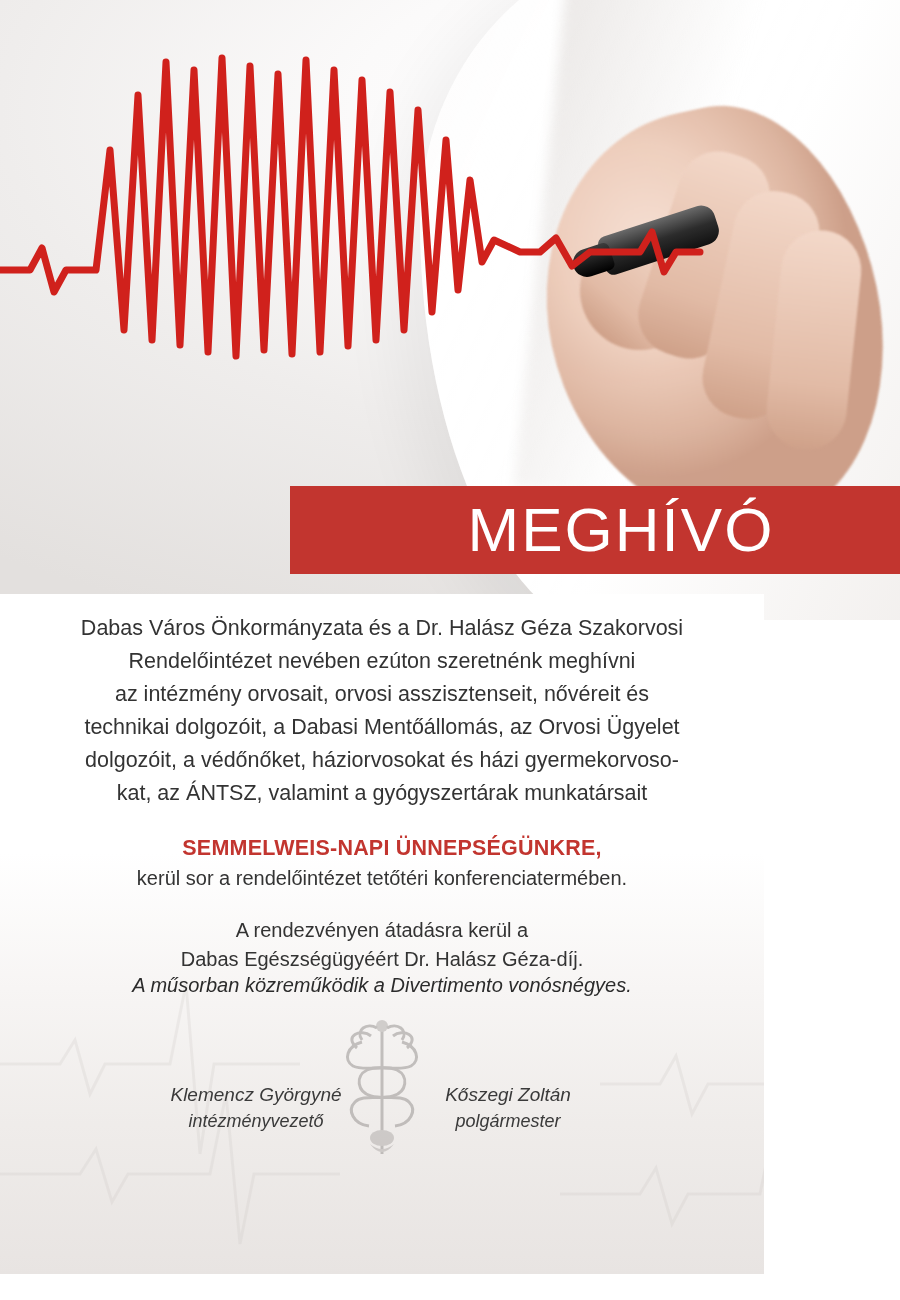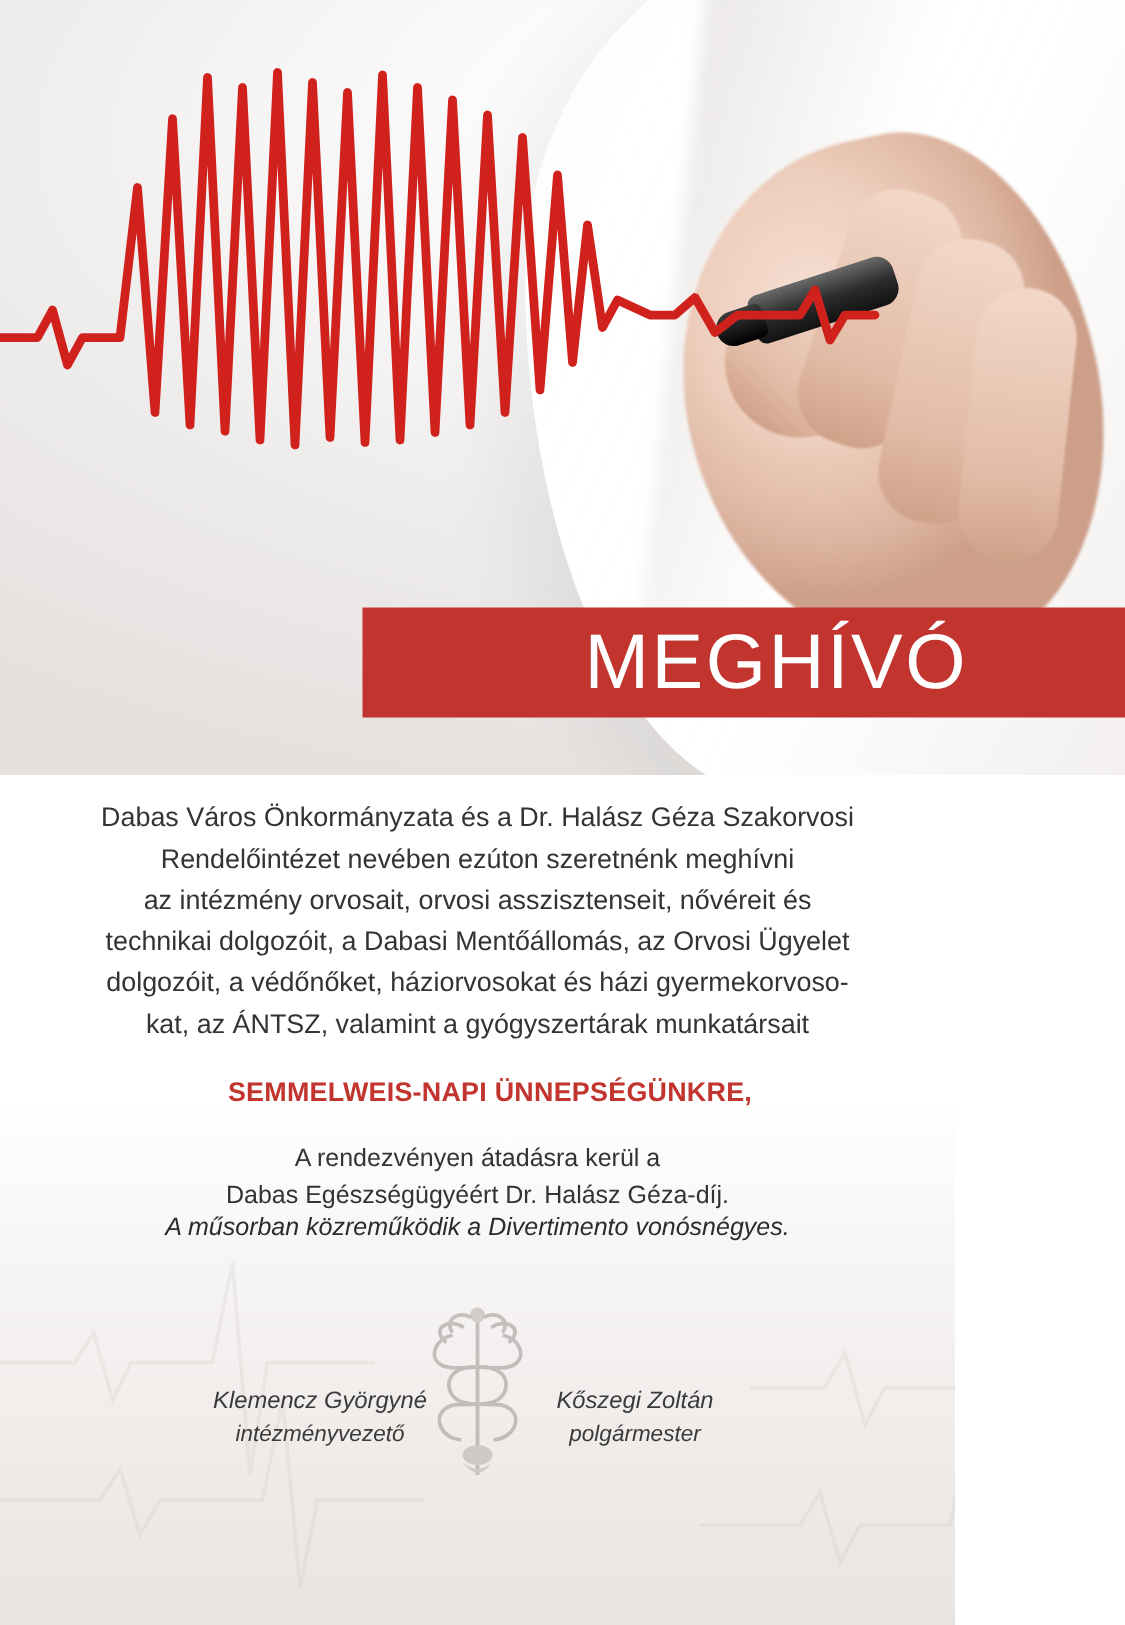--- a/index.html
+++ b/index.html
@@ -129,21 +129,21 @@
     letter-spacing: 2px;
     font-weight: 400;
     line-height: 1;
     padding-left: 12px;
   }
 
   
   .body-area {
     position: absolute;
     left: 0;
-    top: 620px;
+    top: 594px;
     width: 764px;
     height: 680px;
     background:
       linear-gradient(180deg, #ffffff 0%, #ffffff 38%, #f7f5f4 58%, #efecea 78%, #e8e4e2 100%);
     overflow: hidden;
   }
   .bg-ekg {
     position: absolute;
     left: 0;
     bottom: 0;
@@ -281,20 +281,21 @@
         <div>Rendelőintézet nevében ezúton szeretnénk meghívni</div>
         <div>az intézmény orvosait, orvosi asszisztenseit, nővéreit és</div>
         <div>technikai dolgozóit, a Dabasi Mentőállomás, az Orvosi Ügyelet</div>
         <div>dolgozóit, a védőnőket, háziorvosokat és házi gyermekorvoso-</div>
         <div>kat, az ÁNTSZ, valamint a gyógyszertárak munkatársait</div>
       </div>
 
       <div class="highlight">SEMMELWEIS-NAPI ÜNNEPSÉGÜNKRE,</div>
 
 
+      <div class="where">kerül sor a rendelőintézet tetőtéri konferenciatermében.</div>
 
       <div class="award">
         <div>A rendezvényen átadásra kerül a</div>
         <div>Dabas Egészségügyéért Dr. Halász Géza-díj.</div>
       </div>
 
       <div class="music">A műsorban közreműködik a Divertimento vonósnégyes.</div>
     </div>
 
     <svg class="caduceus" viewBox="0 0 110 150">

